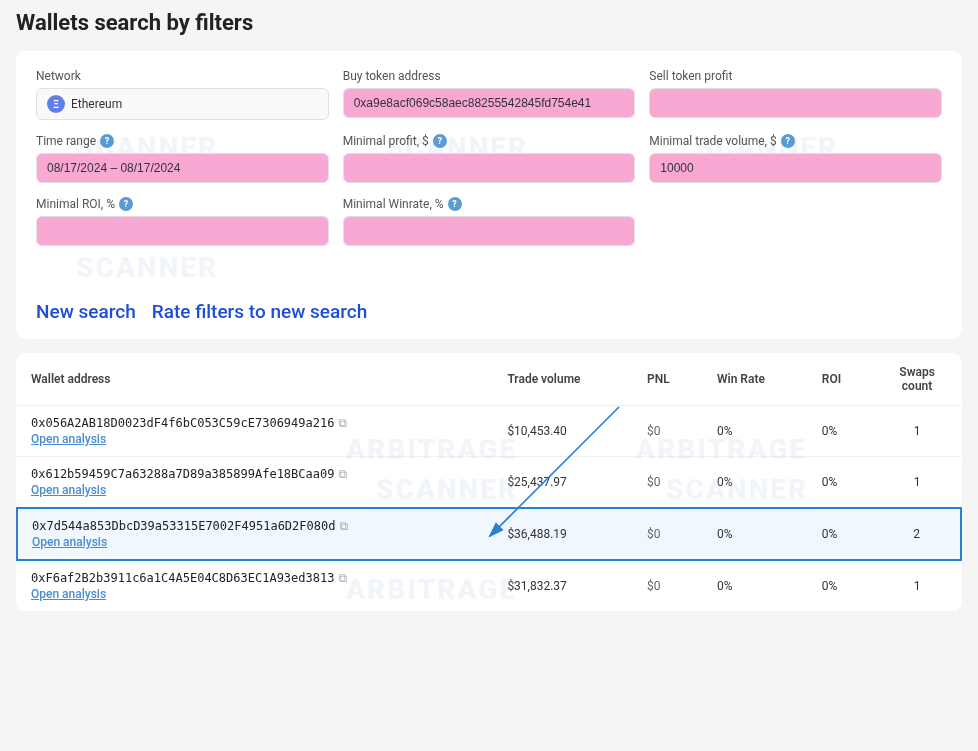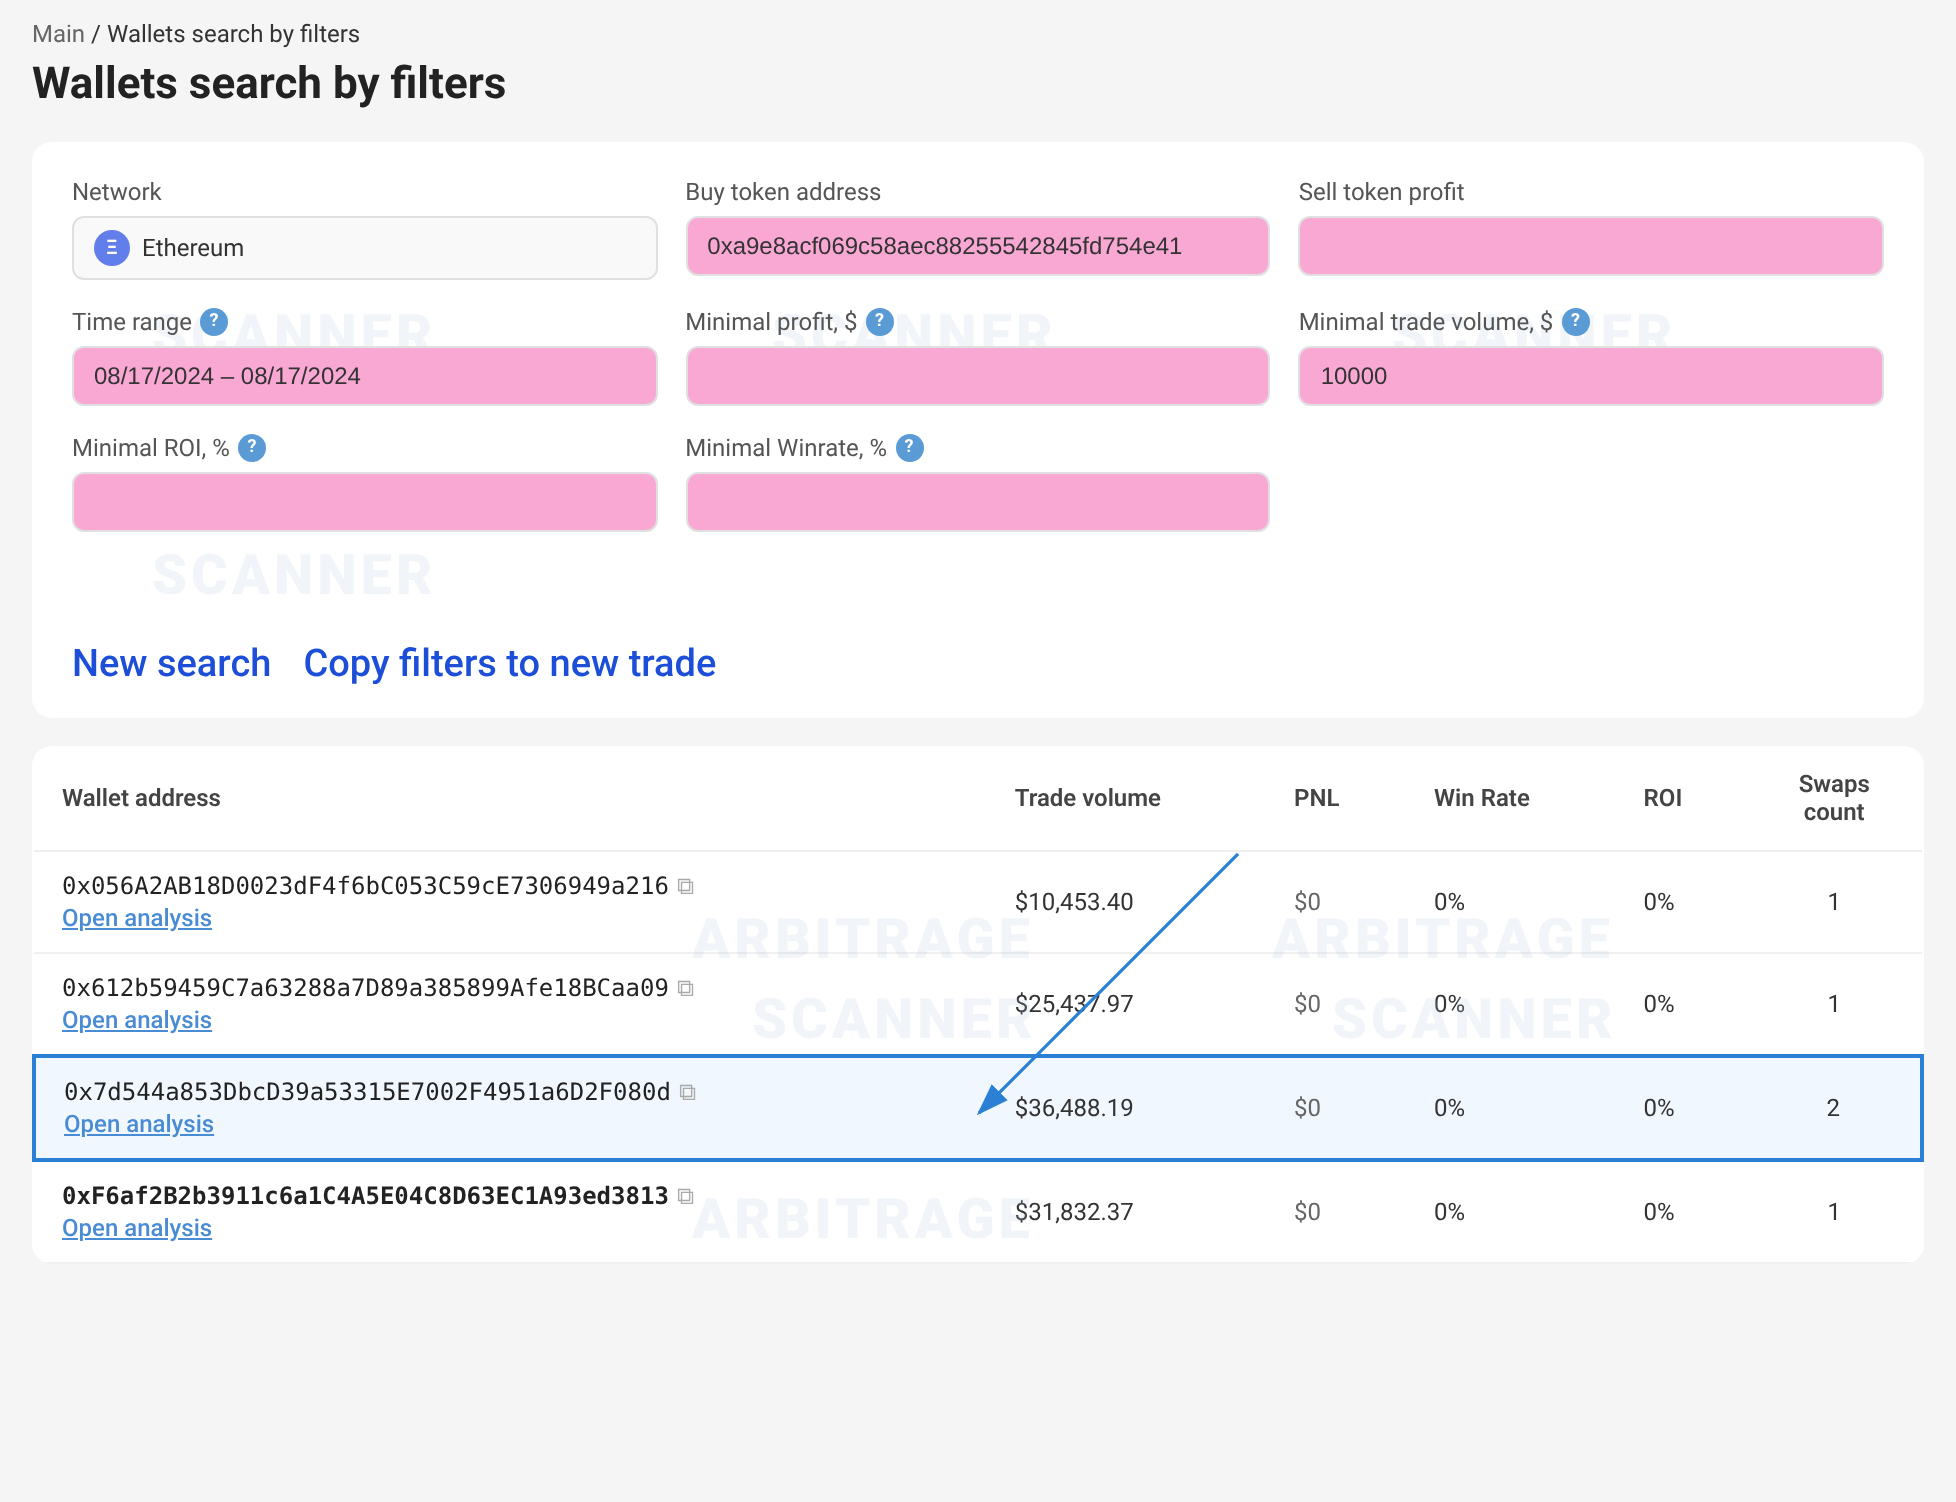--- a/index.html
+++ b/index.html
@@ -199,25 +199,20 @@
       pointer-events: none;
       z-index: 10;
     }
     .swaps-col { text-align: center; }
   </style>
 </head>
 <body>
 
 <div class="page-wrapper">
 
-  <div class="breadcrumb">
-    <a href="#">Main</a>
-    <span> / </span>
-    <span>Wallets search by filters</span>
-  </div>
 
   <h1 class="page-title">Wallets search by filters</h1>
 
   <div class="filter-card">
 
     <div class="watermark">
       <span class="watermark-text" style="top:40px;left:30px;">ARBITRAGE</span>
       <span class="watermark-text" style="top:80px;left:60px;">SCANNER</span>
       <span class="watermark-text" style="top:40px;left:340px;">ARBITRAGE</span>
       <span class="watermark-text" style="top:80px;left:370px;">SCANNER</span>
@@ -282,21 +277,21 @@
           <span>Minimal Winrate, %</span>
           <span class="help-icon">?</span>
         </label>
         <input class="filter-input" type="text" style="">
       </div>
       <div class="filter-group"></div>
     </div>
 
     <div class="actions-row">
       <a class="action-link" href="#">New search</a>
-      <a class="action-link" href="#">Copy filters to new trade</a>
+      <a class="action-link" href="#">Rate filters to new search</a>
     </div>
   </div>
 
   <div class="results-card" style="position:relative;">
 
     <div class="watermark">
       <span class="watermark-text" style="top:80px;left:330px;">ARBITRAGE</span>
       <span class="watermark-text" style="top:120px;left:360px;">SCANNER</span>
       <span class="watermark-text" style="top:220px;left:330px;">ARBITRAGE</span>
       <span class="watermark-text" style="top:260px;left:360px;">SCANNER</span>
@@ -354,21 +349,21 @@
     </td>
     <td>$36,488.19</td>
     <td class="pnl-zero">$0</td>
     <td>0%</td>
     <td>0%</td>
     <td class="swaps-col">2</td>
   </tr>
           <tr>
     <td class="wallet-cell">
       <div class="wallet-addr">
-        <span style="font-size:12px;font-family:monospace;font-weight:bold;">0xF6af2B2b3911c6a1C4A5E04C8D63EC1A93ed3813</span>
+        <span style="font-size:12px;font-family:monospace;">0xF6af2B2b3911c6a1C4A5E04C8D63EC1A93ed3813</span>
         <span class="copy-icon">⧉</span>
       </div>
       <a class="open-analysis" href="#">Open analysis</a>
     </td>
     <td>$31,832.37</td>
     <td class="pnl-zero">$0</td>
     <td>0%</td>
     <td>0%</td>
     <td class="swaps-col">1</td>
   </tr>

